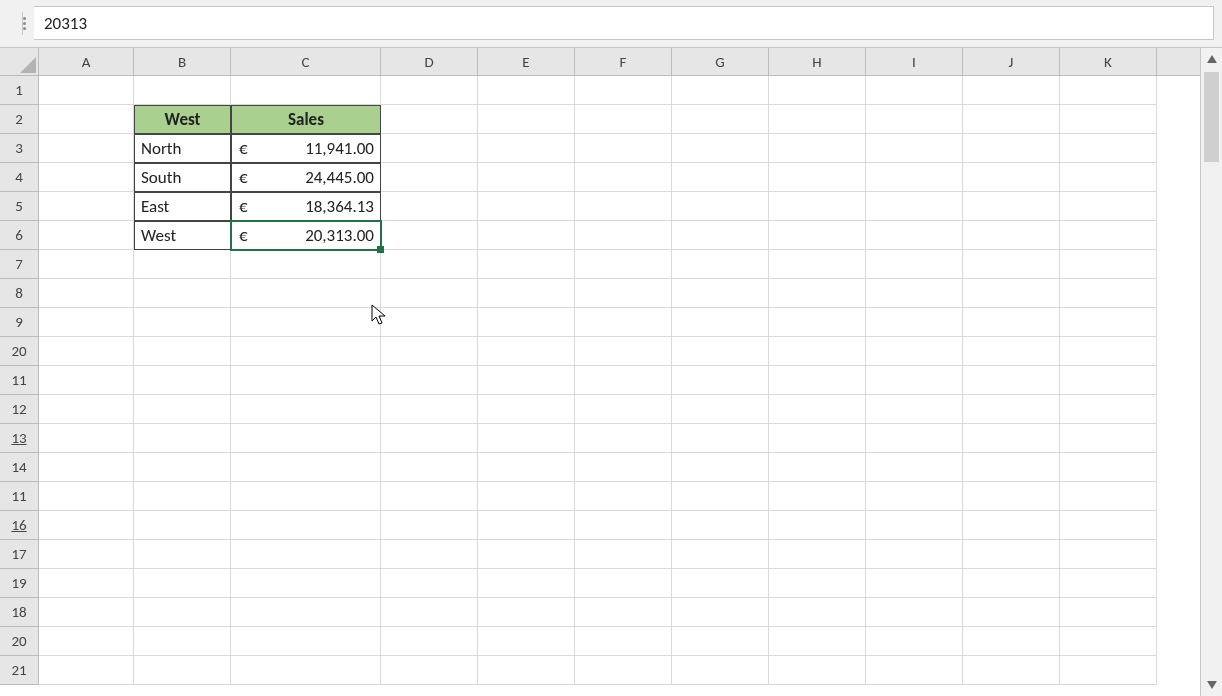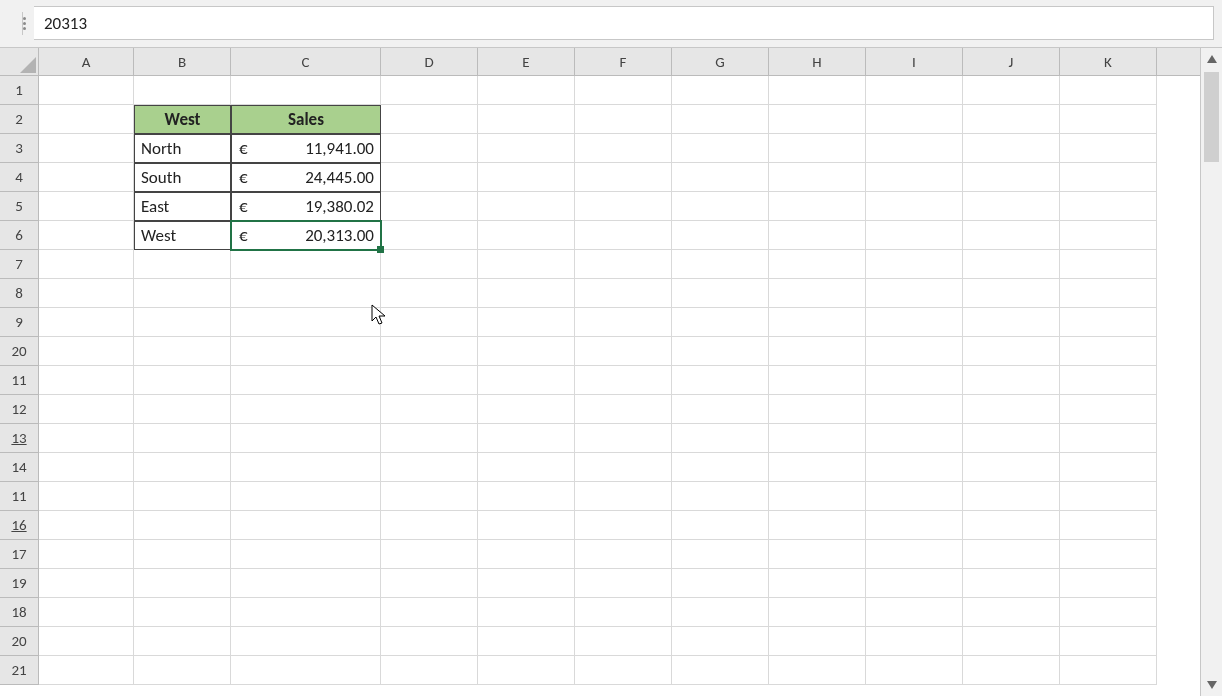--- a/index.html
+++ b/index.html
@@ -361,21 +361,21 @@
         <div class="cell" id="cell-F4" style="left: 536px; top: 87px; width: 97px; height: 29px;"></div>
         <div class="cell" id="cell-G4" style="left: 633px; top: 87px; width: 97px; height: 29px;"></div>
         <div class="cell" id="cell-H4" style="left: 730px; top: 87px; width: 97px; height: 29px;"></div>
         <div class="cell" id="cell-I4" style="left: 827px; top: 87px; width: 97px; height: 29px;"></div>
         <div class="cell" id="cell-J4" style="left: 924px; top: 87px; width: 97px; height: 29px;"></div>
         <div class="cell" id="cell-K4" style="left: 1021px; top: 87px; width: 97px; height: 29px;"></div>
         <div class="cell" id="cell-A5" style="left: 0px; top: 116px; width: 95px; height: 29px;"></div>
         <div class="cell data-cell data-area" id="cell-B5" style="left: 95px; top: 116px; width: 97px; height: 29px;">East</div>
         <div class="cell data-cell data-sales" id="cell-C5" style="left: 192px; top: 116px; width: 150px; height: 29px;">
           <span class="cur">€</span>
-          <span class="val">19,380.02</span>
+          <span class="val">18,364.13</span>
         </div>
         <div class="cell" id="cell-D5" style="left: 342px; top: 116px; width: 97px; height: 29px;"></div>
         <div class="cell" id="cell-E5" style="left: 439px; top: 116px; width: 97px; height: 29px;"></div>
         <div class="cell" id="cell-F5" style="left: 536px; top: 116px; width: 97px; height: 29px;"></div>
         <div class="cell" id="cell-G5" style="left: 633px; top: 116px; width: 97px; height: 29px;"></div>
         <div class="cell" id="cell-H5" style="left: 730px; top: 116px; width: 97px; height: 29px;"></div>
         <div class="cell" id="cell-I5" style="left: 827px; top: 116px; width: 97px; height: 29px;"></div>
         <div class="cell" id="cell-J5" style="left: 924px; top: 116px; width: 97px; height: 29px;"></div>
         <div class="cell" id="cell-K5" style="left: 1021px; top: 116px; width: 97px; height: 29px;"></div>
         <div class="cell" id="cell-A6" style="left: 0px; top: 145px; width: 95px; height: 29px;"></div>

